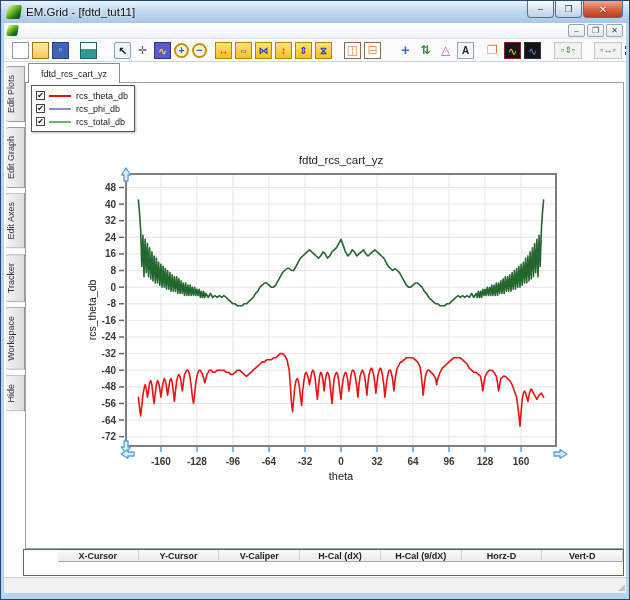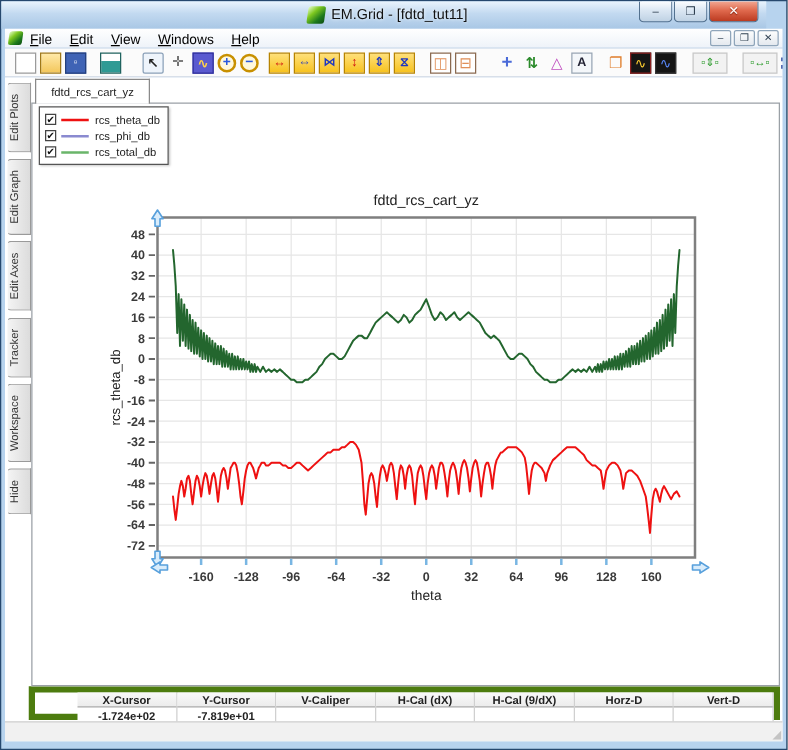--- a/index.html
+++ b/index.html
@@ -1,22 +1,22 @@
 <!DOCTYPE html>
 <html><head>
 <meta charset="utf-8">
 <style>
   html,body{margin:0;padding:0;background:#666;}
   *{box-sizing:border-box;}
   .win{position:relative;width:630px;height:600px;margin:0 auto;
        background:#b7d3ee;border:1px solid #26486e;overflow:hidden;
        font-family:"Liberation Sans","DejaVu Sans",sans-serif;}
   
-  .titlebar{position:absolute;left:0;top:0;right:16px;height:22px;
-    background:linear-gradient(#eaf4fd,#c2d9f0 45%,#a9c7e5);display:flex;align-items:center;justify-content:center;}
+  .titlebar{position:absolute;left:0;top:0;right:0;height:22px;
+    background:linear-gradient(#eaf4fd,#c2d9f0 45%,#a9c7e5);display:flex;align-items:center;}
   .appico{width:14px;height:14px;margin:0 5px 0 6px;border-radius:2px;
     background:linear-gradient(135deg,#eaffd0 0%,#7ec820 35%,#1d7a1d 70%,#0d4d12 100%);
     transform:skewX(-8deg);flex:0 0 auto;}
   .wtitle{font-size:11.5px;color:#111;text-shadow:0 0 3px #fff;}
   .capbtns{position:absolute;right:6px;top:0;display:flex;}
   .cb{height:17px;display:flex;align-items:center;justify-content:center;
     border:1px solid #53718f;border-top:none;border-radius:0 0 4px 4px;margin-left:1px;
     background:linear-gradient(#fdfeff,#dbe7f3 45%,#bfd2e4);font-size:9px;color:#234;width:27px;}
   .cb.close{width:40px;background:linear-gradient(#f2a893,#e06a4e 45%,#bb3a20);color:#fff;
     font-size:10px;font-weight:bold;text-shadow:0 1px 1px #7a1b08;}
@@ -78,21 +78,21 @@
   .legend{position:absolute;left:5px;top:2px;background:#fff;border:1px solid #555;
     box-shadow:1px 1px 2px rgba(0,0,0,.25);padding:3px 6px 3px 4px;z-index:5;}
   .lrow{display:flex;align-items:center;height:13px;}
   .chk{width:9px;height:9px;border:1px solid #444;background:#fff;font-size:8px;line-height:8px;
     text-align:center;color:#111;margin-right:4px;}
   .lline{width:22px;height:2px;margin-right:5px;}
   .llab{font-size:9px;color:#222;}
   
   #plot{position:absolute;left:61px;top:67px;width:482px;height:332px;}
   
-  .cursorbar{position:absolute;left:19px;right:2px;bottom:17px;height:27px;border:5px solid #4d7c0f;padding-left:34px;}
+  .cursorbar{position:absolute;left:19px;right:2px;bottom:17px;height:27px;border:1px solid #4d7c0f;padding-left:34px;}
   .crow{display:flex;height:12px;}
   .crow.vals{height:13px;background:#fff;}
   .ccell{flex:1;border-right:1px solid #d0d0d0;font-size:9px;display:flex;align-items:center;
     justify-content:center;color:#222;}
   .crow.hdr .ccell{background:linear-gradient(#f9f9f9,#ececec);border-bottom:1px solid #a8a8a8;font-weight:bold;}
   .crow.vals .ccell{font-weight:600;}
   
   .statusbar{position:absolute;left:0;right:0;bottom:0;height:16px;background:#f1f1f1;
     border-top:1px solid #cfcfcf;}
   .grip{position:absolute;right:1px;bottom:1px;font-size:9px;color:#c4c4c4;line-height:9px;}
@@ -107,21 +107,20 @@
     <span class="wtitle">EM.Grid - [fdtd_tut11]</span>
     <div class="capbtns" id="capBtns">
         <span class="cb">–</span>
         <span class="cb">❐</span>
         <span class="cb close">✕</span>
       </div>
   </div>
 
   <div class="menubar">
     <span class="appico sm"></span>
-    <span id="menuItems"><span class="mitem"><u>F</u>ile</span><span class="mitem"><u>E</u>dit</span><span class="mitem"><u>V</u>iew</span><span class="mitem"><u>W</u>indows</span><span class="mitem"><u>H</u>elp</span></span>
     <div class="mdibtns" id="mdiBtns">
         <span class="mdib">–</span>
         <span class="mdib">❐</span>
         <span class="mdib">✕</span>
       </div>
   </div>
 
   <div class="toolbar" id="toolbar">
       <span class="tb pg"></span>
       <span class="tb fold"></span>
@@ -292,29 +291,20 @@
     <div class="cursorbar" id="cursorbar">
         <div class="crow hdr">
           <div class="ccell">X-Cursor</div>
           <div class="ccell">Y-Cursor</div>
           <div class="ccell">V-Caliper</div>
           <div class="ccell">H-Cal (dX)</div>
           <div class="ccell">H-Cal (9/dX)</div>
           <div class="ccell">Horz-D</div>
           <div class="ccell">Vert-D</div>
         </div>
-        <div class="crow vals">
-          <div class="ccell">-1.724e+02</div>
-          <div class="ccell">-7.819e+01</div>
-          <div class="ccell"></div>
-          <div class="ccell"></div>
-          <div class="ccell"></div>
-          <div class="ccell"></div>
-          <div class="ccell"></div>
-        </div>
       </div>
 
     <div class="statusbar">
       <span class="grip">◢</span>
     </div>
   </div>
 
 </div>
 
 </body></html>

